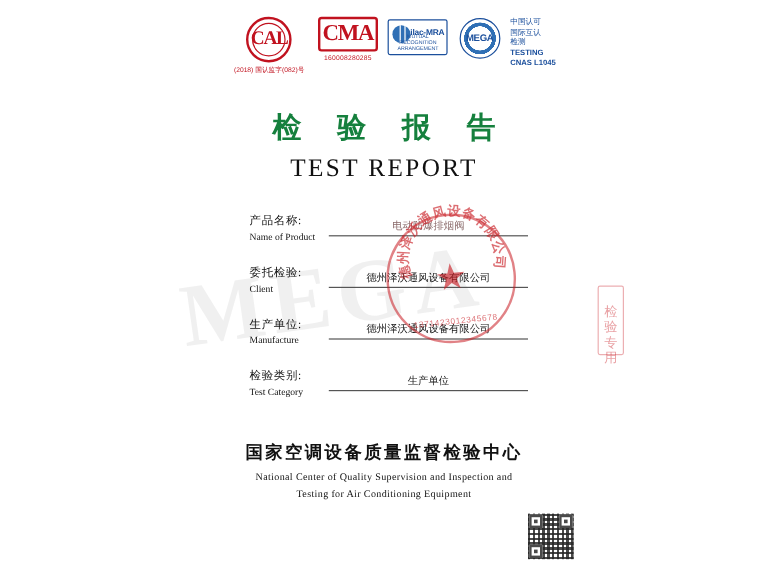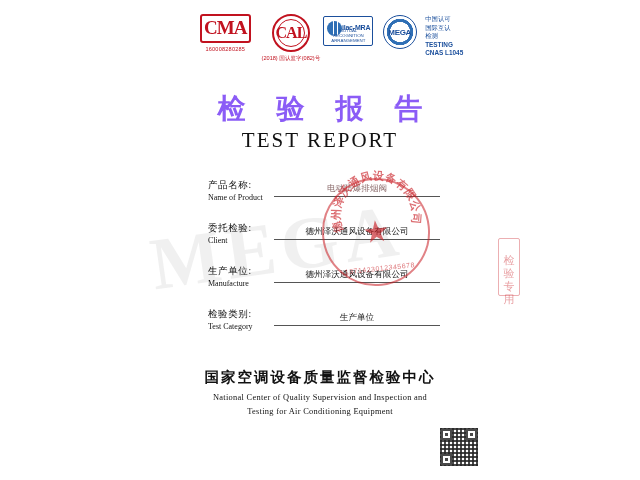--- a/index.html
+++ b/index.html
@@ -174,25 +174,25 @@
   }
   .cnas-text-wrap div { font-size: 6.4px; }
   .cnas-text-wrap .bold { font-weight: bold; }
 
   
   .title-cn {
     position: absolute;
     top: 90px; left: 0; right: 0;
     text-align: center;
     font-family: "Liberation Serif", serif;
-    font-size: 28px;
+    font-size: 24px;
     font-weight: bold;
     letter-spacing: 12px;
     text-indent: 12px;
-    color: #8b5cf6;
+    color: #15803d;
   }
   .title-en {
     position: absolute;
     top: 128px; left: 0; right: 0;
     text-align: center;
     font-family: "Liberation Serif", serif;
     font-size: 21px;
     letter-spacing: 2px;
     color: #111111;
   }
@@ -394,30 +394,30 @@
   .qr-eye.tr { right: 1px; top: 1px; }
   .qr-eye.bl { left: 1px; bottom: 1px; }
 </style>
 </head>
 <body>
 
 <div class="page">
 
   <div class="logo-row">
 
+    <div class="logo-cell cal-wrap">
+      <div class="cal-circle">
+        <span class="cal-letters">CAL</span>
+      </div>
+      <div class="cal-num">(2018) 国认监字(082)号</div>
+    </div>
+
     <div class="logo-cell cma-wrap">
       <div class="cma-mark">CMA</div>
       <div class="cma-num">160008280285</div>
-    </div>
-
-    <div class="logo-cell cal-wrap">
-      <div class="cal-circle">
-        <span class="cal-letters">CAL</span>
-      </div>
-      <div class="cal-num">(2018) 国认监字(082)号</div>
     </div>
 
     <div class="logo-cell ilac-wrap">
       <div class="ilac-box">
         <span class="ilac-globe"></span>
         <span class="ilac-text">ilac-MRA</span>
         <span class="ilac-sub">MUTUAL RECOGNITION ARRANGEMENT</span>
       </div>
     </div>
 

